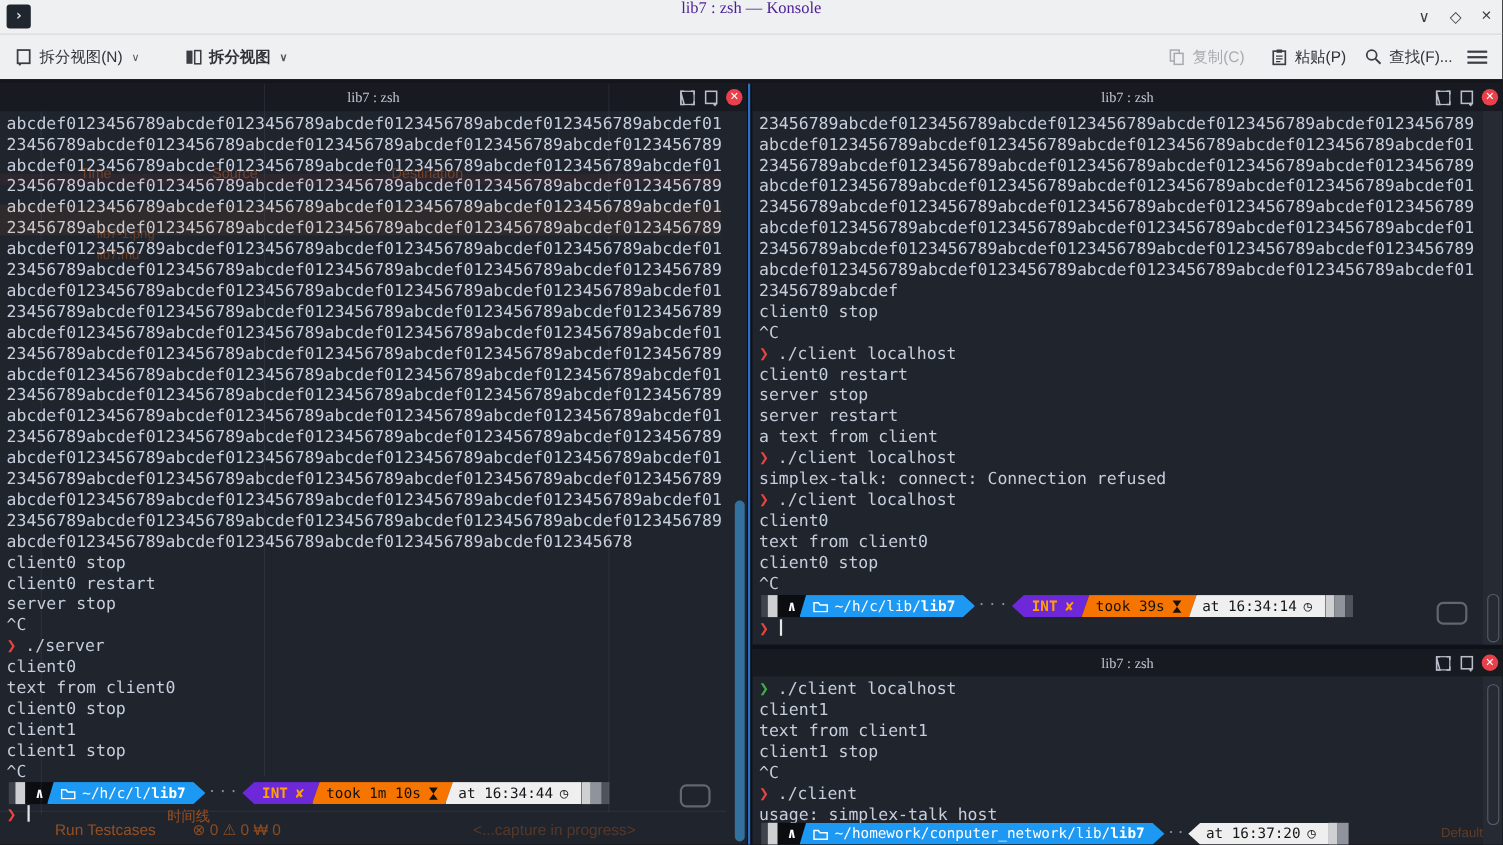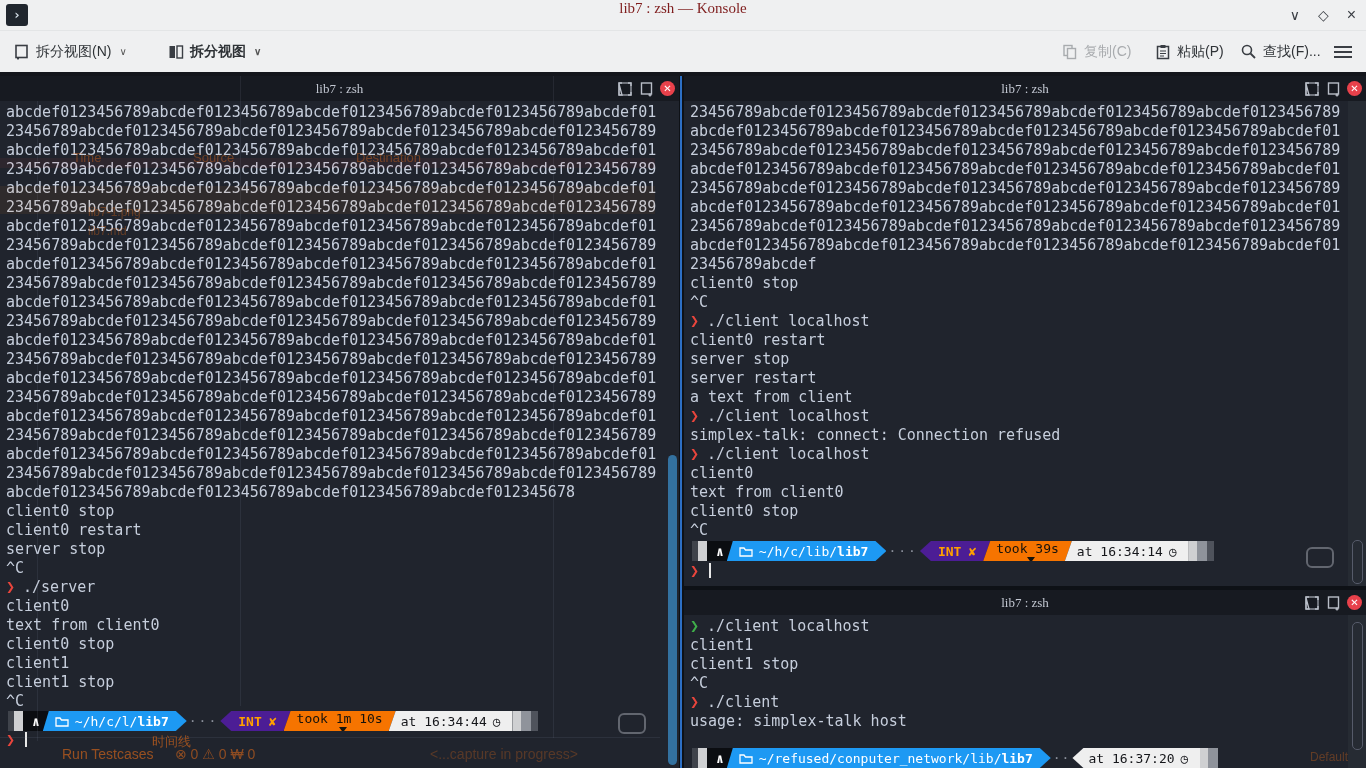--- a/index.html
+++ b/index.html
@@ -1,21 +1,21 @@
 <!DOCTYPE html>
 <html><head>
 <meta charset="utf-8">
 <style>
   html,body{margin:0;padding:0;background:#111;}
   #screen{position:relative;width:1366px;height:768px;overflow:hidden;background:#20242d;font-family:"Liberation Sans",sans-serif;}
 
   
   .titlebar{position:absolute;left:0;top:0;width:1366px;height:30px;background:#eff0f1;border-bottom:1px solid #e3e5e6;}
   .appicon{position:absolute;left:6px;top:4px;width:22px;height:22px;background:#20262e;border-radius:3px;color:#d7e2ea;font:bold 13px "DejaVu Sans Mono",monospace;text-align:center;line-height:21px;}
-  .wtitle{position:absolute;left:0;right:0;top:0;height:30px;text-align:center;line-height:30px;color:#7f1d1d;font:15px "Liberation Serif",serif;}
+  .wtitle{position:absolute;left:0;right:0;top:0;height:30px;text-align:center;line-height:30px;color:#4c1d95;font:15px "Liberation Serif",serif;}
   .wbtns{position:absolute;right:10px;top:0;height:30px;display:flex;gap:18px;align-items:center;color:#3a3e44;font-size:14px;}
   .wbtns span{cursor:default;}
   .toolbar{position:absolute;left:0;top:31px;width:1366px;height:41px;background:#eff0f1;color:#2f3337;font-size:14px;}
   .tbitem{position:absolute;top:0;height:41px;display:flex;align-items:center;gap:6px;}
   .tbitem .car{font-size:10px;color:#555;margin-left:2px;}
   .tbitem.disabled{color:#a8abae;}
   .hamb{display:inline-block;width:18px;}
   .hamb i{display:block;height:2px;background:#3a3e44;margin:3px 0;}
   .topgap{position:absolute;left:0;top:72px;width:1366px;height:4px;background:#14161c;}
 
@@ -33,24 +33,24 @@
 
   
   .pbar{position:absolute;height:20px;display:flex;align-items:stretch;font:13px "DejaVu Sans Mono",monospace;}
   .blk{height:20px;}
   .seg{display:flex;align-items:center;height:20px;}
   .seg.black{background:#0b0d11;color:#fff;padding:0 9px;font-weight:bold;}
   .seg.blue{background:#1d99f3;color:#fff;padding:0 18px 0 12px;margin-left:-6px;
     clip-path:polygon(6px 0,calc(100% - 11px) 0,100% 50%,calc(100% - 11px) 100%,0 100%);}
   .seg.blue b{font-weight:bold;}
   .dots{color:#8a8f9a;letter-spacing:2px;line-height:20px;padding:0 2px;}
-  .seg.red{background:#4c1d95;color:#ffa000;padding:0 14px 0 18px;font-weight:bold;
+  .seg.red{background:#6d28d9;color:#ffa000;padding:0 14px 0 18px;font-weight:bold;
     clip-path:polygon(11px 0,100% 0,calc(100% - 7px) 100%,11px 100%,0 50%);}
   .seg.orange{background:#f67400;color:#15120c;padding:0 13px;margin-left:-7px;
-    clip-path:polygon(7px 0,100% 0,calc(100% - 7px) 100%,0 100%);flex-direction:column;}
+    clip-path:polygon(7px 0,100% 0,calc(100% - 7px) 100%,0 100%);}
   .seg.white{background:#efefef;color:#15161a;padding:0 12px;margin-left:-7px;
     clip-path:polygon(7px 0,100% 0,100% 100%,0 100%);}
   .seg.white.tip{margin-left:0;padding-left:16px;
     clip-path:polygon(11px 0,100% 0,100% 100%,11px 100%,0 50%);}
   .xmark{margin-left:7px;font-weight:bold;}
   .icsp{margin-left:6px;display:flex;align-items:center;}
   .roundbox{position:absolute;width:24px;height:17px;border:2px solid #62666f;border-radius:6px;}
 
   
   .vsplit{position:absolute;left:679px;top:76px;width:5px;height:692px;background:#0e1116;}
@@ -305,37 +305,38 @@
     <svg class="ph-ic" style="right:24px;" width="16" height="16">
         <rect x="2.5" y="2" width="10" height="11" fill="none" stroke="#b9bec8" stroke-width="1.4"></rect>
         <path d="M11 12.5v3M9.5 14h3" stroke="#b9bec8" stroke-width="1.3"></path>
       </svg>
     <div class="ph-ic closec" style="right:4px;width:15px;height:15px;">✕</div>
   </div>
   <div class="sb-track" style="left:1348px;top:615px;width:18px;height:153px;"></div>
   <div class="term" style="left:690px;top:617px;width:656px;">
       <div class="tl"><span class="arr green">❯</span><span>./client localhost</span></div>
       <div class="tl"><span>client1</span></div>
+      <div class="tl"><span>text from client1</span></div>
       <div class="tl"><span>client1 stop</span></div>
       <div class="tl"><span>^C</span></div>
       <div class="tl"><span class="arr red">❯</span><span>./client</span></div>
       <div class="tl"><span>usage: simplex-talk host</span></div>
     </div>
 
   <div class="pbar" style="left:692px;top:748px;">
     <span class="blk" style="width:6px;background:#3f434b;"></span>
     <span class="blk" style="width:9px;background:#cfd0d2;"></span>
     <span class="seg black">
         <span>∧</span>
       </span>
     <span class="seg blue">
       <svg class="icsp" style="margin:0 6px 0 0;" width="14" height="11">
           <path d="M1 2h4l1.5 2H13v6H1z" fill="none" stroke="#fff" stroke-width="1.3"></path>
         </svg>
-      <span>~/refused/conputer_network/lib/</span>
+      <span>~/homework/conputer_network/lib/</span>
         <b>lib7</b>
     </span>
     <span class="dots" style="letter-spacing:1px;">··</span>
     <span class="seg white tip">
         <span>at 16:37:20</span>
         <span class="icsp">◷</span>
       </span>
     <span class="blk" style="width:8px;background:#cfd0d2;"></span>
     <span class="blk" style="width:10px;background:#8f939b;"></span>
   </div>
@@ -346,18 +347,18 @@
   <div class="bleed bl-line" style="left:553px;top:76px;width:1px;height:662px;"></div>
   <div class="bleed bl-line" style="left:0;top:737px;width:660px;height:1px;"></div>
   <div class="bleed" style="left:0;top:158px;width:655px;height:10px;background:rgba(200,60,60,.08);"></div>
   <div class="bleed" style="left:0;top:186px;width:655px;height:28px;background:rgba(230,130,40,.08);"></div>
   <div class="bleed bl-text" style="left:73px;top:150px;opacity:.35;">Time</div>
   <div class="bleed bl-text" style="left:193px;top:150px;opacity:.35;">Source</div>
   <div class="bleed bl-text" style="left:356px;top:150px;opacity:.35;">Destination</div>
   <div class="bleed bl-text" style="left:88px;top:205px;opacity:.3;font-size:12px;">lib7-1.png</div>
   <div class="bleed bl-text" style="left:88px;top:224px;opacity:.3;font-size:12px;">lib7.md</div>
   <div class="bleed bl-text" style="left:152px;top:733px;opacity:.55;">时间线</div>
-  <div class="bleed bl-text" style="left:50px;top:746px;opacity:.55;font-size:14px;margin-left:12px;">Run Testcases</div>
+  <div class="bleed bl-text" style="left:50px;top:746px;opacity:.55;font-size:14px;">Run Testcases</div>
   <div class="bleed bl-text" style="left:175px;top:746px;opacity:.5;font-size:14px;">⊗ 0  ⚠ 0   ₩ 0</div>
   <div class="bleed bl-text" style="left:430px;top:746px;opacity:.25;font-size:14px;">&lt;...capture in progress&gt;</div>
   <div class="bleed bl-text" style="left:1310px;top:750px;opacity:.3;font-size:12px;">Default</div>
 
 </div>
 
 </body></html>

